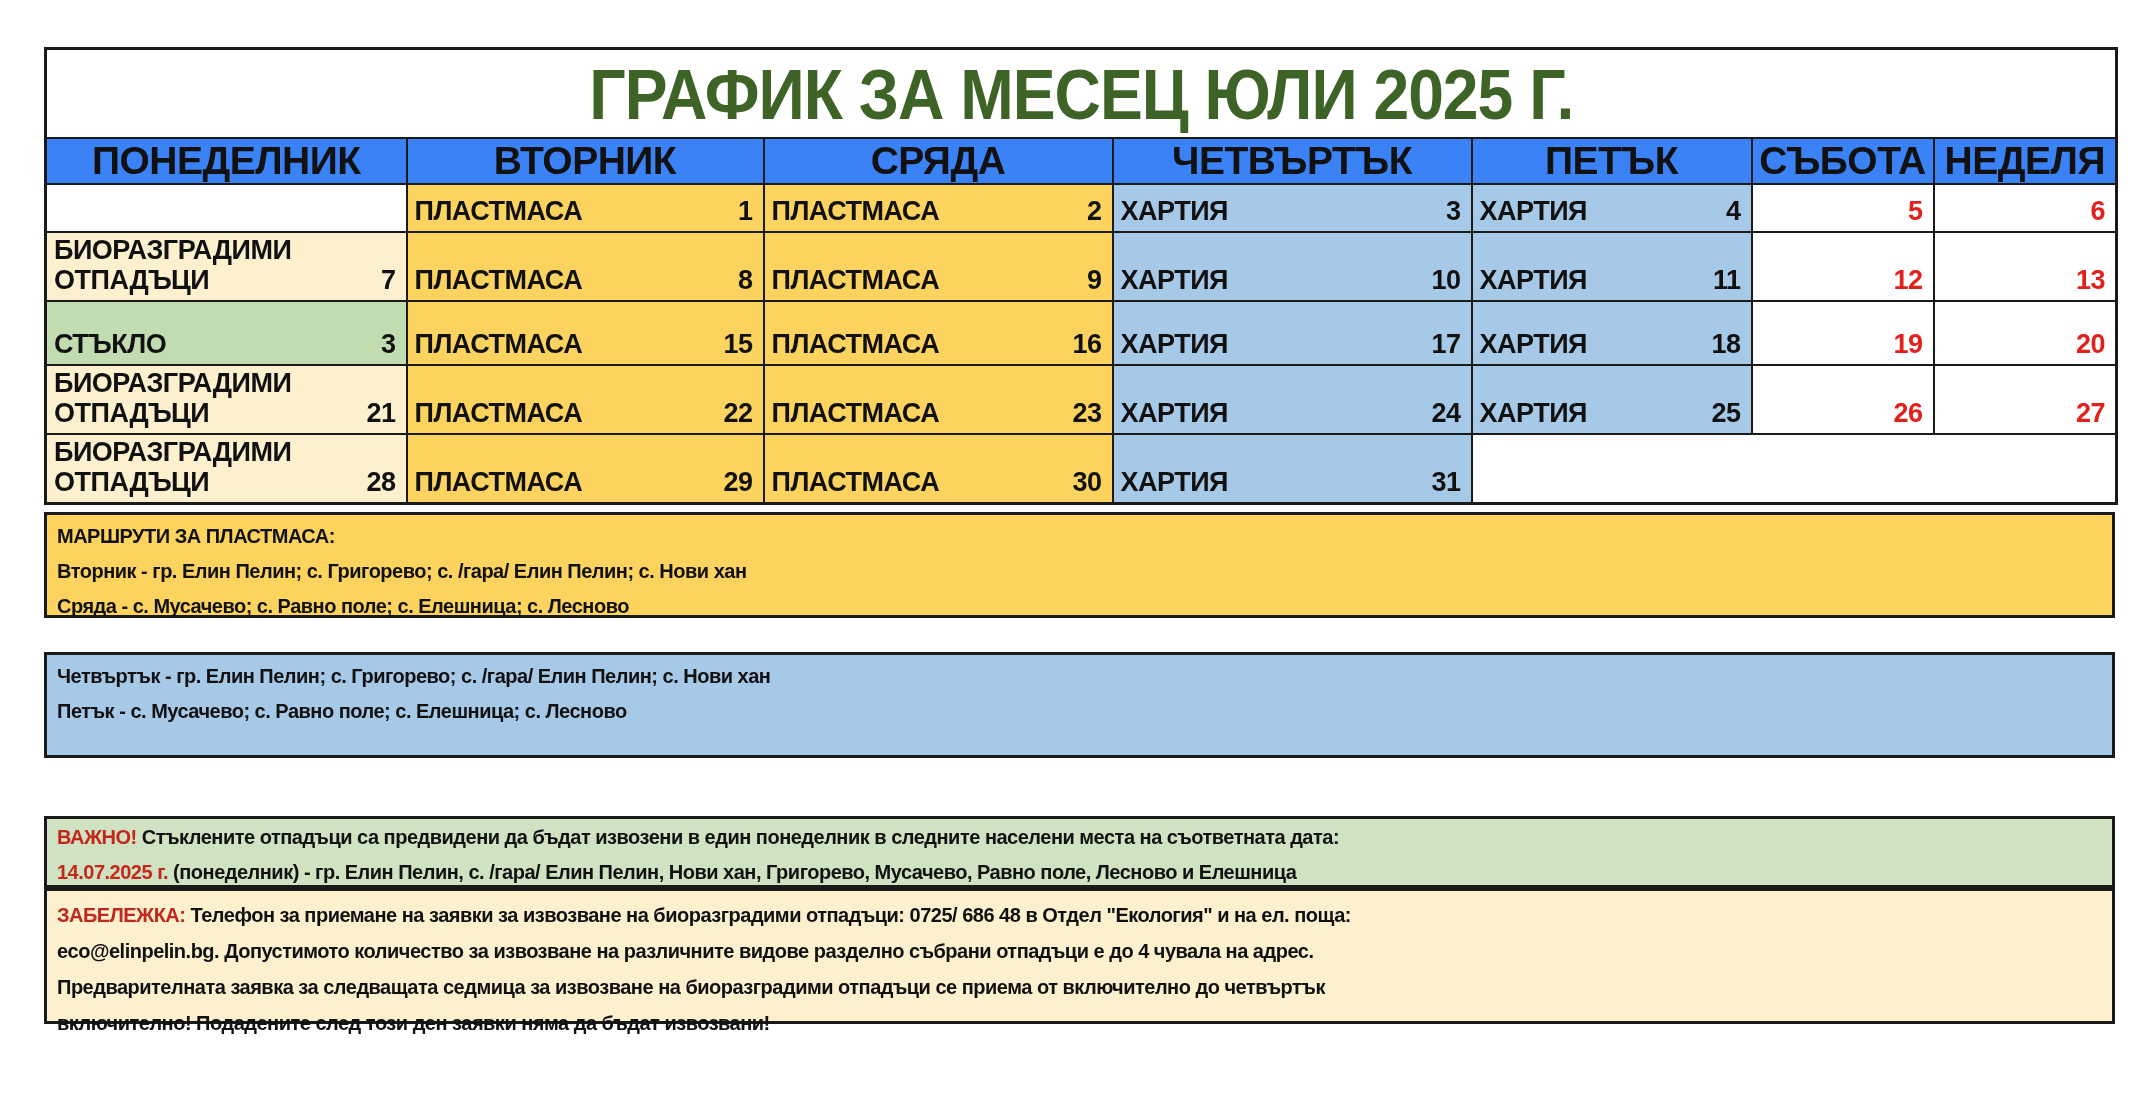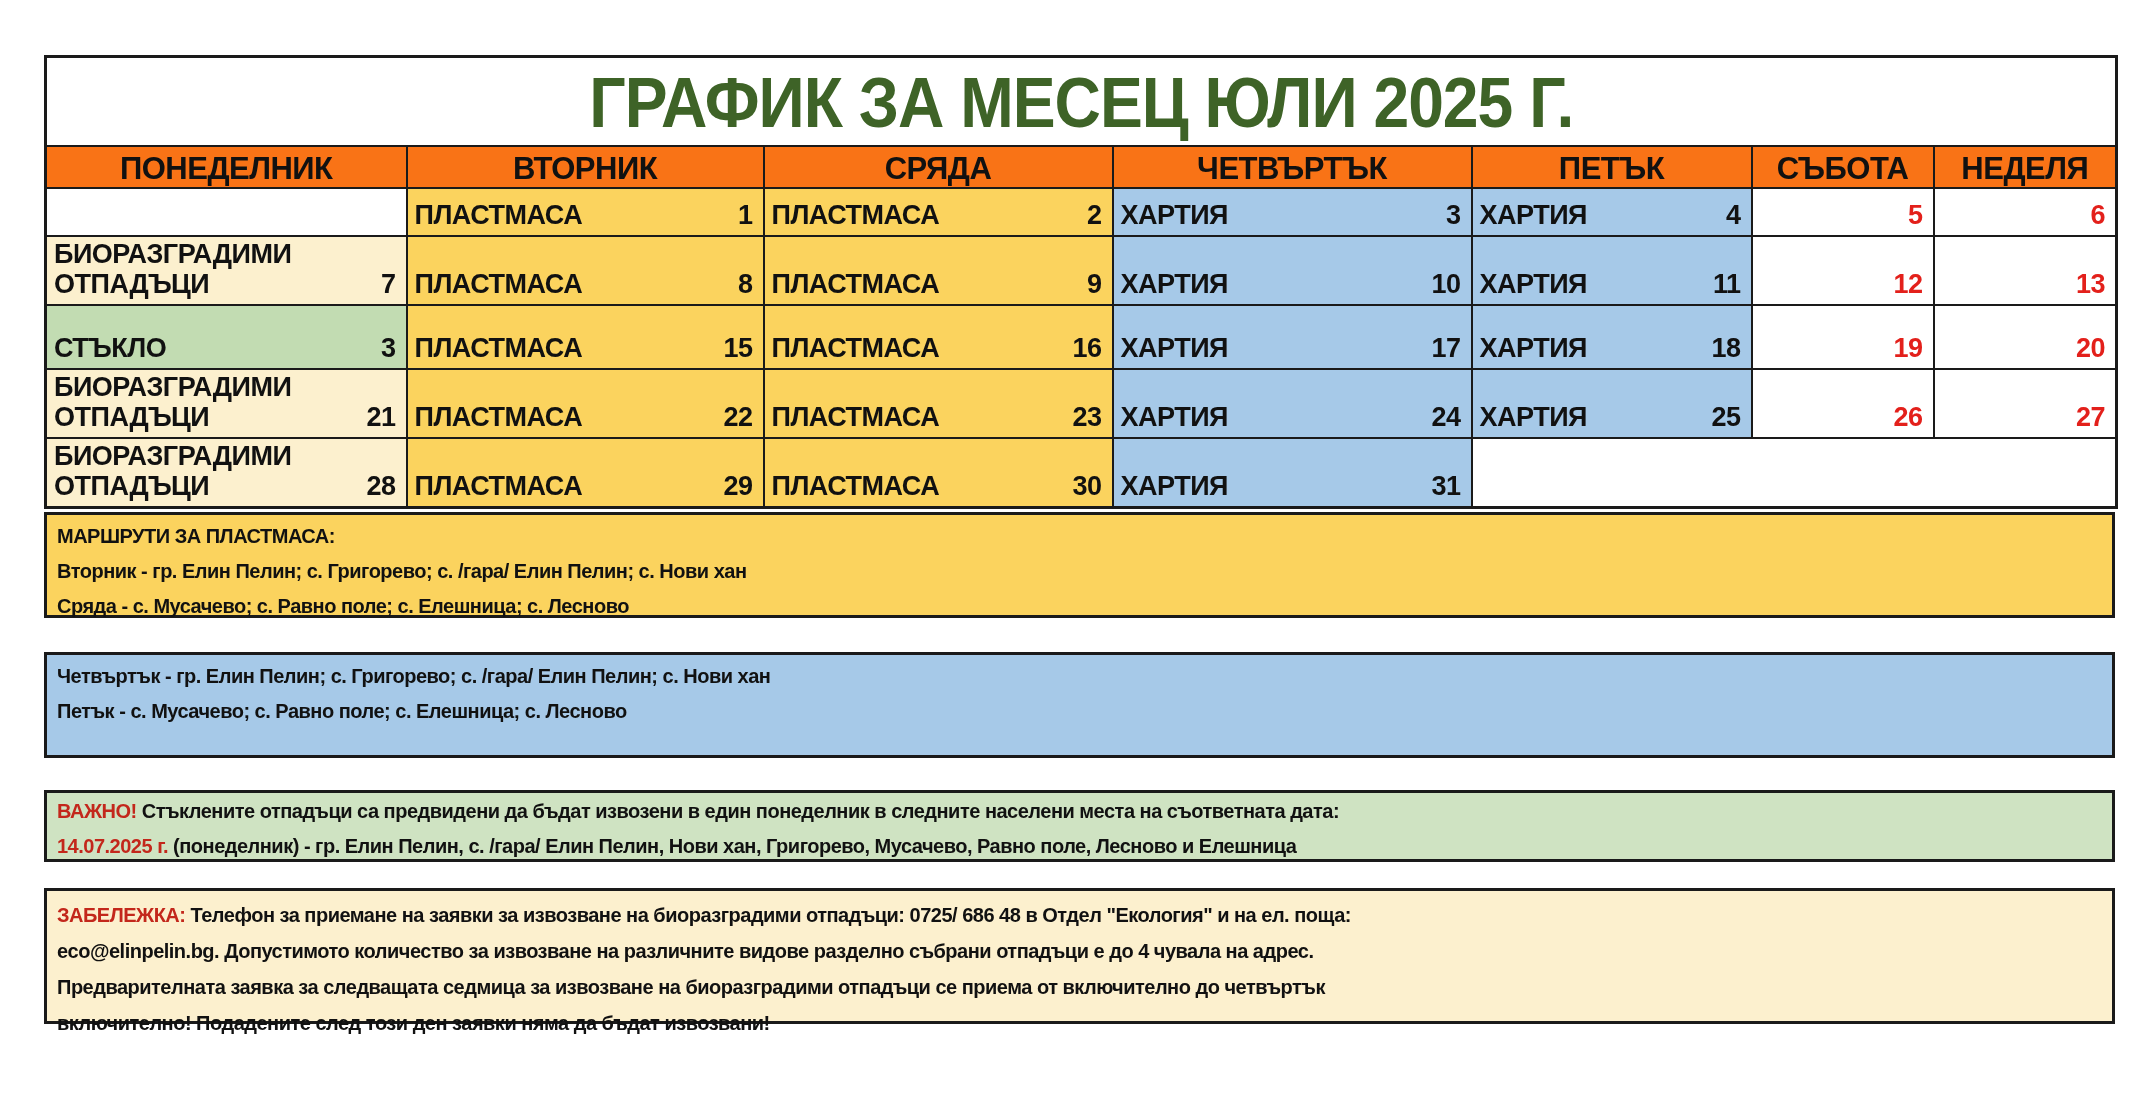--- a/index.html
+++ b/index.html
@@ -6,43 +6,43 @@
   body{
     width:2153px;height:1104px;position:relative;overflow:hidden;
     font-family:"Liberation Sans","DejaVu Sans",sans-serif;
     font-weight:bold;color:#111;
     -webkit-font-smoothing:antialiased;
   }
   .sheet{position:absolute;inset:0;}
 
   
   table.cal{
-    position:absolute;left:44px;top:55px;width:2071px;
+    position:absolute;left:44px;top:47px;width:2071px;
     border-collapse:collapse;table-layout:fixed;
     border:3px solid #1a1a1a;
   }
   table.cal td,table.cal th{
     border:2px solid #1a1a1a;
     vertical-align:bottom;
     padding:0;
     overflow:hidden;
   }
   .title-cell{
     height:87px;text-align:center;vertical-align:middle !important;
     background:#ffffff;
   }
   .title-text{
     display:inline-block;
     color:#3E6327;font-size:63px;font-weight:800;letter-spacing:-1px;
     transform:scale(1.02,1.12);transform-origin:center;
     white-space:nowrap;
   }
   th.day-h{
-    height:40px;background:#f97316;text-align:center;vertical-align:middle;
-    font-size:31px;font-weight:800;letter-spacing:-0.5px;
+    height:40px;background:#3b82f6;text-align:center;vertical-align:middle;
+    font-size:39px;font-weight:800;letter-spacing:-0.5px;
   }
   tbody tr:nth-child(1){height:48px;}
   tbody tr:nth-child(2){height:63px;}
   tbody tr:nth-child(3){height:64px;}
   tbody tr:nth-child(4){height:62px;}
   tbody tr:nth-child(5){height:63px;}
 
   td.cell{background:#ffffff;}
   td.k-plastic{background:#FBD35E;margin-left:28px;}
   td.k-paper{background:#A6C9E8;}
@@ -64,21 +64,21 @@
   
   .box{
     position:absolute;left:44px;width:2071px;box-sizing:border-box;
     border:3px solid #1a1a1a;
     padding:4px 12px 7px 10px;
     font-size:20px;line-height:35px;letter-spacing:-0.5px;
   }
   .box .red{color:#C3271B;}
   .box-plastic{top:512px;height:106px;background:#FBD35E;}
   .box-paper{top:652px;height:106px;background:#A6C9E8;}
-  .box-important{top:790px;height:72px;background:#CFE3C2;padding-top:1px;padding-bottom:2px;}
+  .box-important{top:816px;height:72px;background:#CFE3C2;padding-top:1px;padding-bottom:2px;}
   .box-note{top:888px;height:136px;background:#FCF0CE;line-height:36px;padding-top:6px;}
 </style>
 </head>
 <body>
 
 <div class="sheet">
 
   <table class="cal">
     <colgroup>
       <col style="width:361px">

